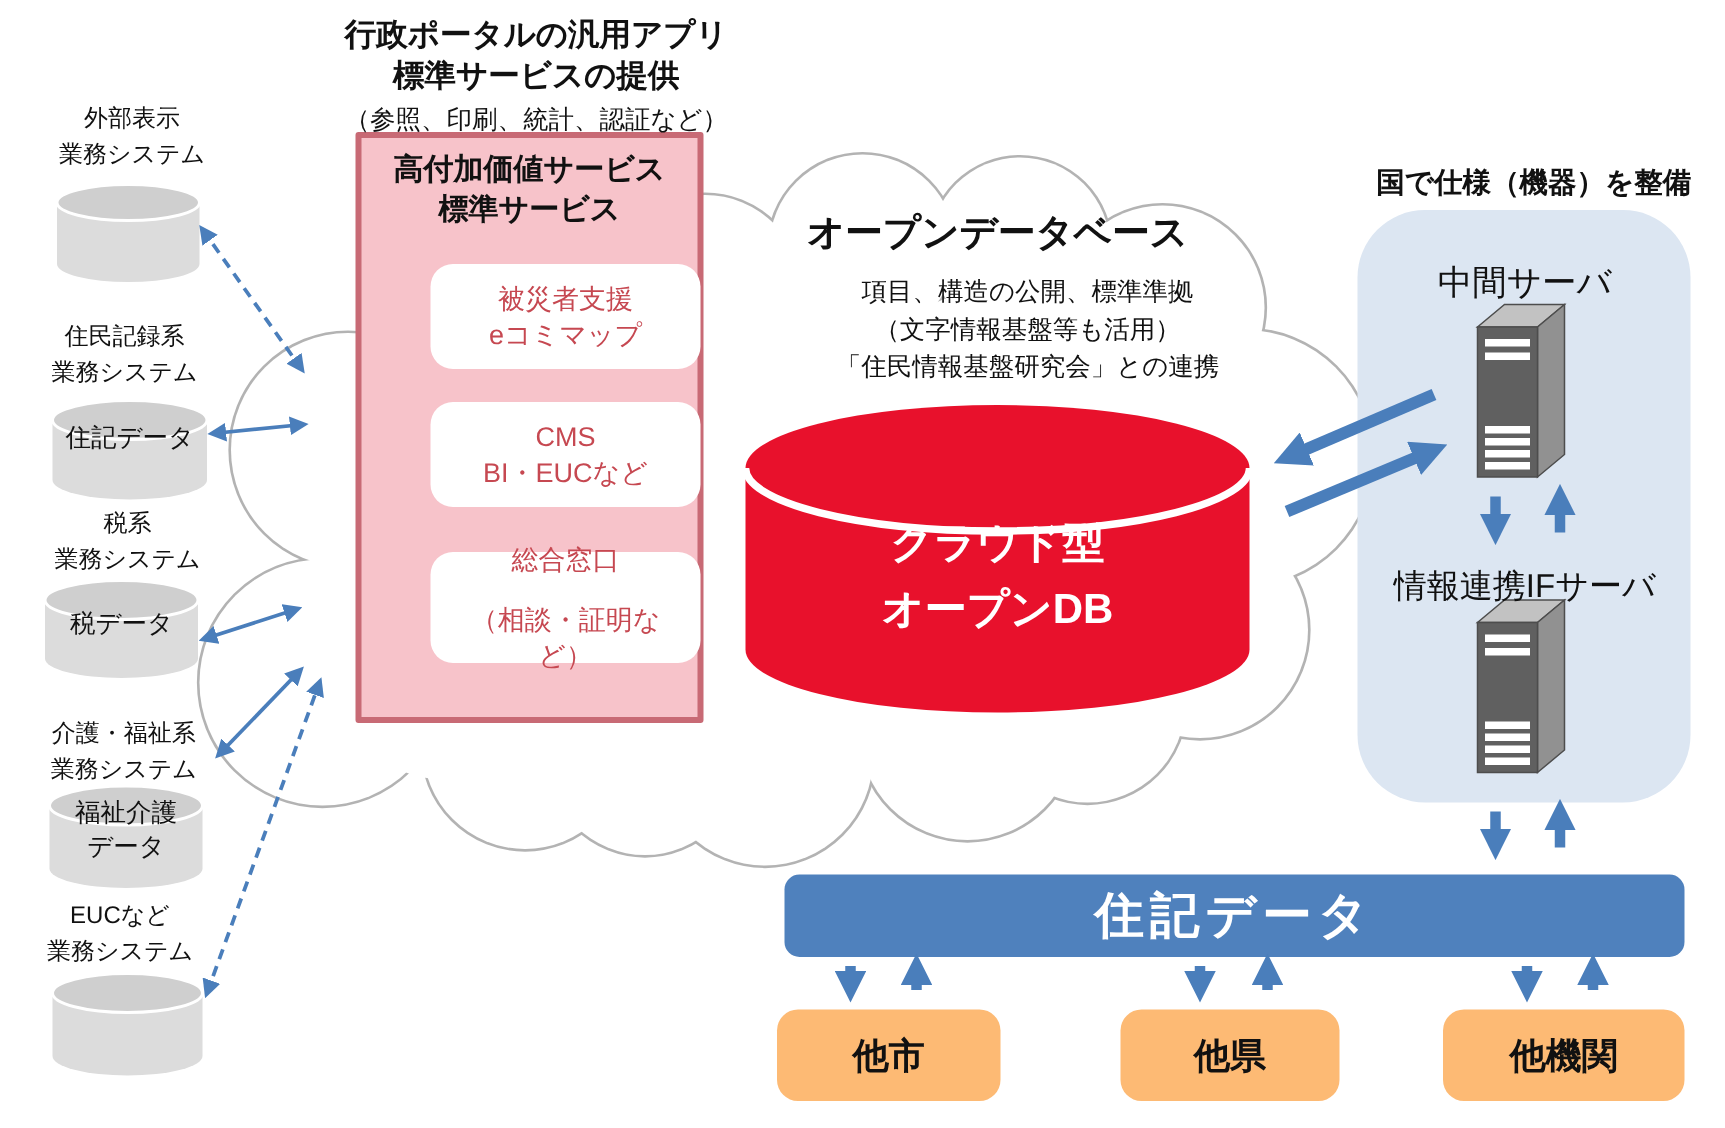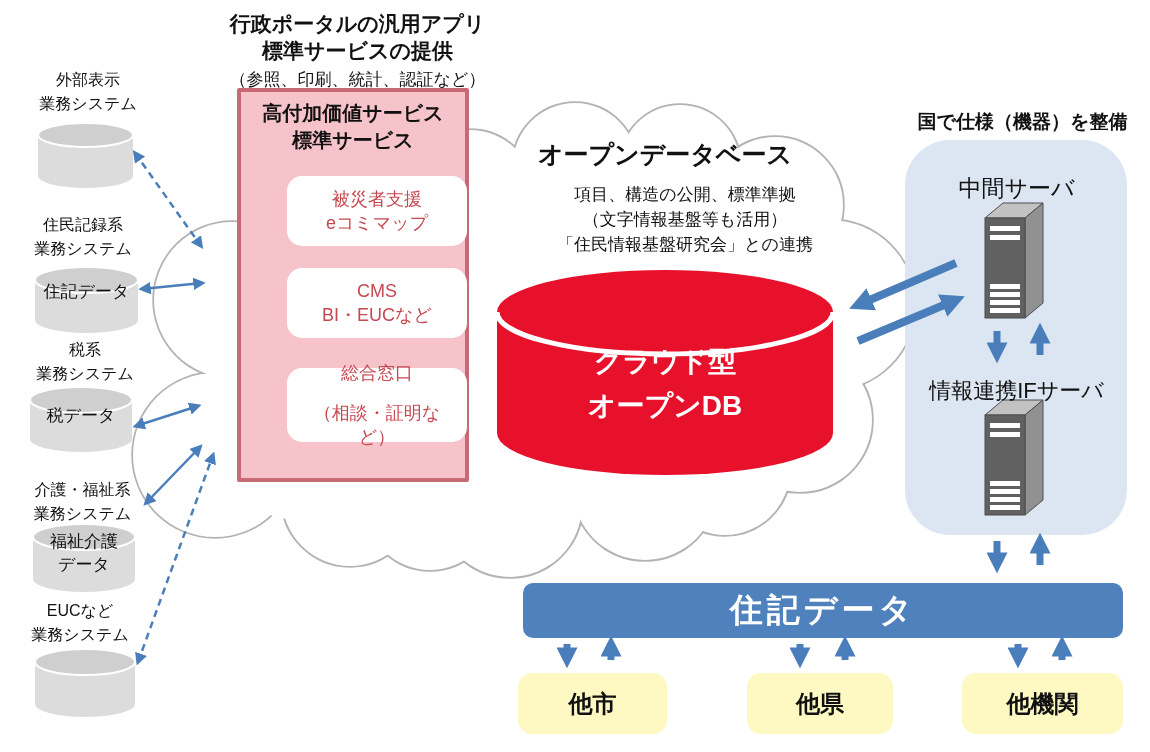--- a/index.html
+++ b/index.html
@@ -44,21 +44,21 @@
               font-weight:bold;font-size:19px;color:#111;}
   .natpanel{left:905px;top:140px;width:222px;height:395px;background:#dce6f2;border-radius:45px;}
   .srvlabel{position:absolute;width:245px;text-align:center;font-weight:normal;color:#111;}
   .srv1{left:894px;top:173px;font-size:23px;}
   .srv2{left:894px;top:376px;font-size:22px;}
 
   
   .bar{left:523px;top:583px;width:600px;height:55px;background:#4f81bd;border-radius:10px;
        display:flex;align-items:center;justify-content:center;}
   .bar span{color:#fff;font-weight:bold;font-size:33px;letter-spacing:4px;}
-  .extbox{position:absolute;top:673px;height:61px;background:#fef9c3;border-radius:14px;
+  .extbox{position:absolute;top:673px;height:61px;background:#fdba74;border-radius:14px;
           display:flex;align-items:center;justify-content:center;z-index:1;}
   .extbox span{font-weight:bold;font-size:24px;color:#111;}
   .ext1{left:518px;width:149px;}
   .ext2{left:747px;width:146px;}
   .ext3{left:962px;width:161px;}
 </style>
 </head>
 <body>
 
 <div class="stage">

